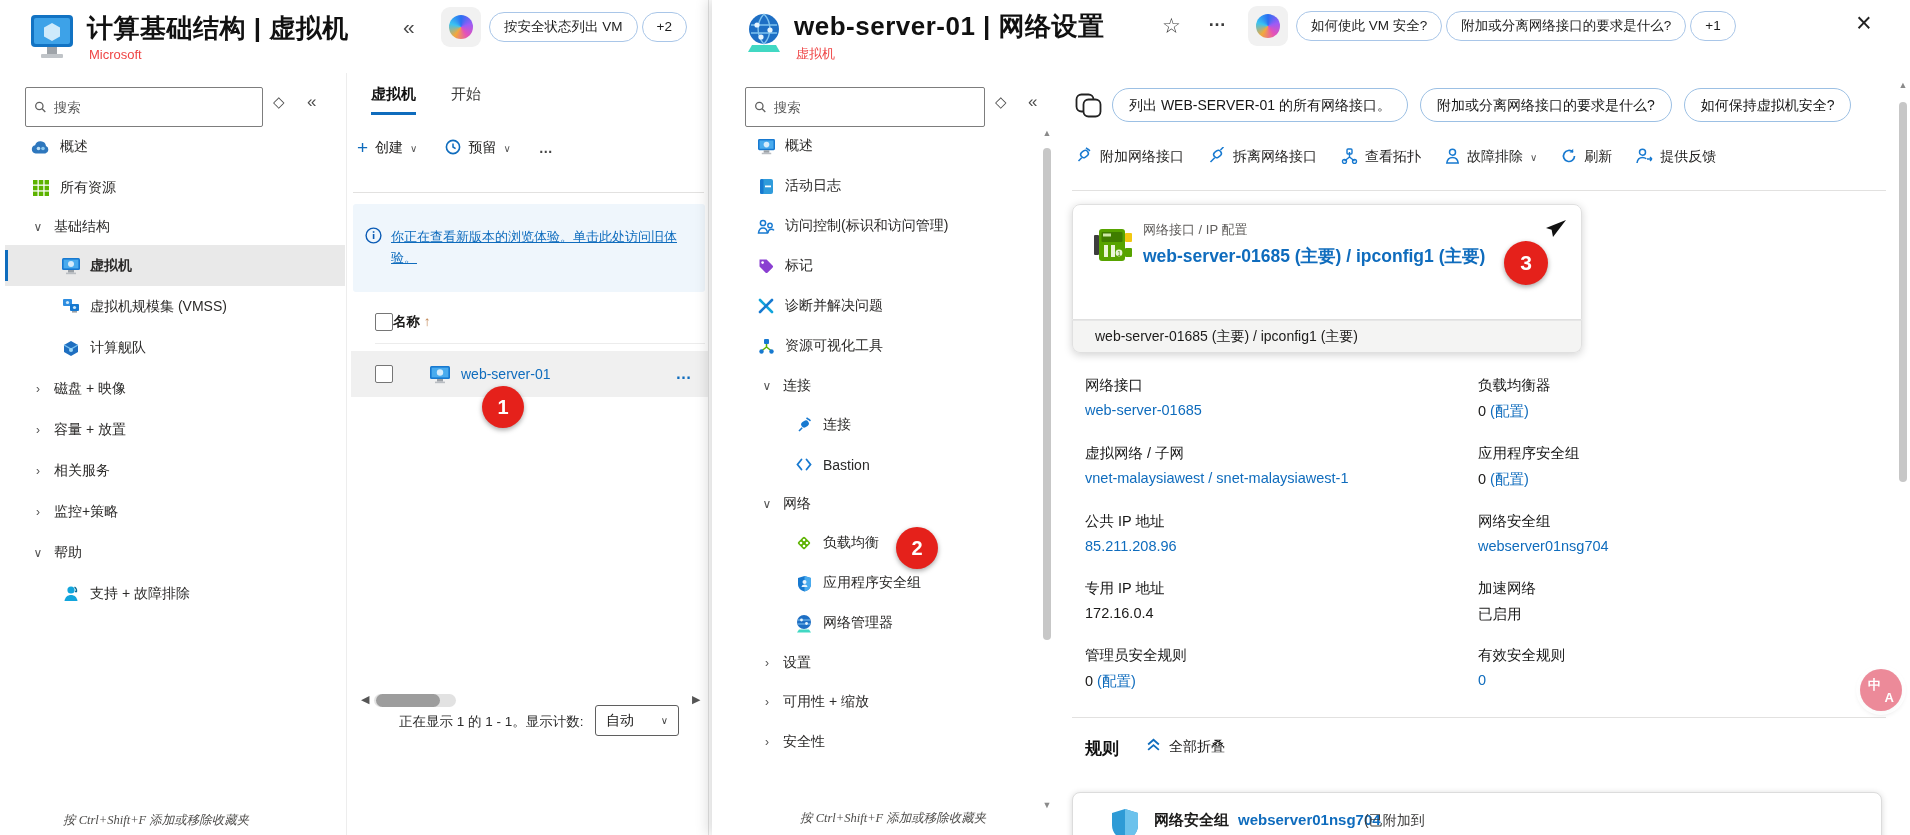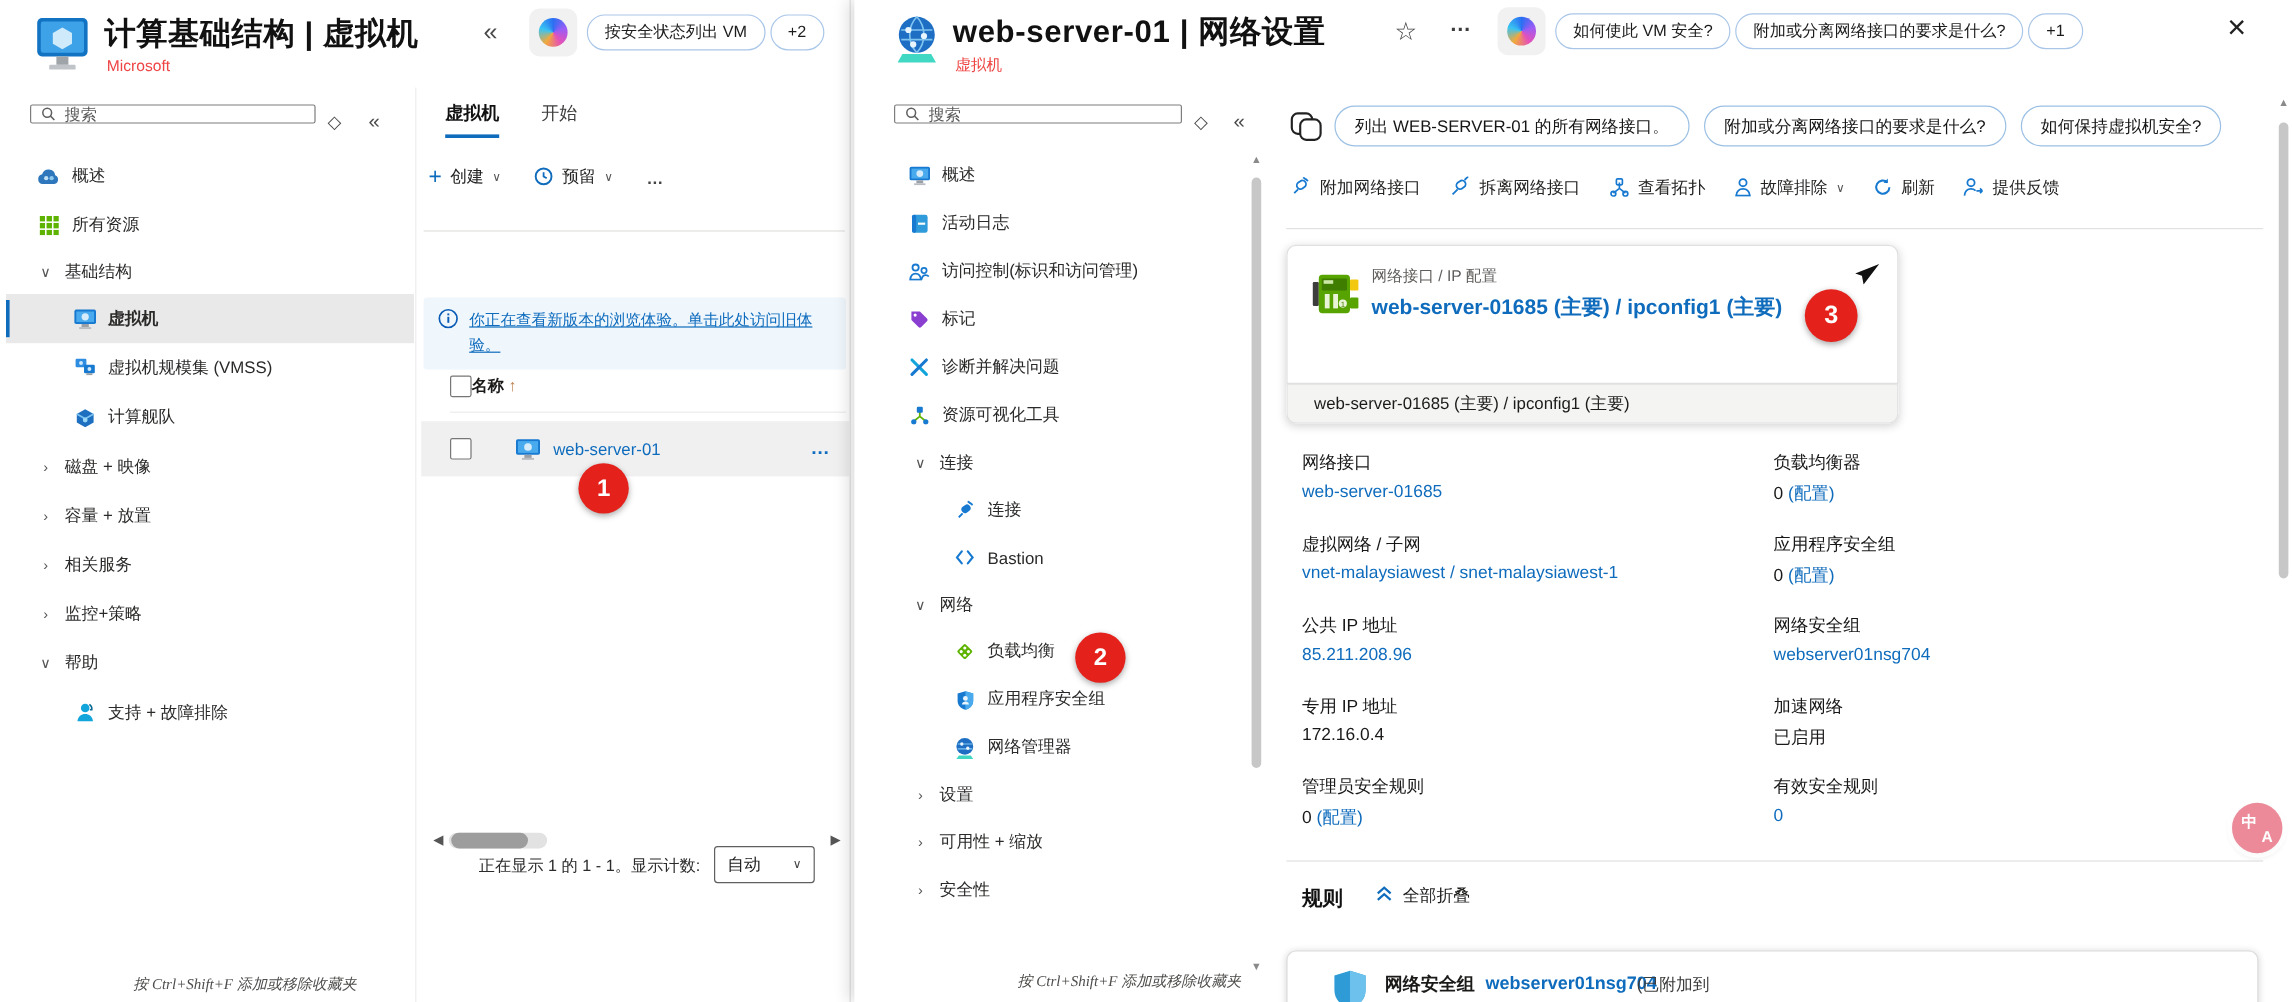--- a/index.html
+++ b/index.html
@@ -16,21 +16,21 @@
   .icon-tile { position:absolute; width:40px; height:40px; border-radius:9px; background:#f1f1f1; display:flex; align-items:center; justify-content:center; }
   .copilot-ball { width:24px; height:24px; border-radius:50%;
      background:conic-gradient(#2a6ff2,#9b5cf6,#e551b8,#f2a93b,#39c3f2,#2a6ff2); }
   .pill { height:30px; line-height:28px; padding:0 14px; border:1px solid #a9c6e8; border-radius:15px;
      font-size:13.5px; color:#1c1c1c; background:#fff; white-space:nowrap; }
   .pillrow { position:absolute; display:flex; gap:4px; }
   .chev-collapse { position:absolute; font-size:21px; color:#494949; cursor:default; }
   .glyph-btn { position:absolute; color:#3c3c3c; }
 
   
-  .searchbox { position:absolute; height:16px; border:1px solid #7d7d7d; border-radius:2px; background:#fff;
+  .searchbox { position:absolute; height:40px; border:1px solid #7d7d7d; border-radius:2px; background:#fff;
      display:flex; align-items:center; padding:0 8px; gap:7px; }
   .searchbox input { border:none; outline:none; font-size:13.5px; width:100%; font-family:inherit; color:#333; background:transparent; }
   .searchbox input::placeholder { color:#5a5a5a; }
   .mini-glyph { position:absolute; font-size:15px; color:#4c4c4c; }
 
   
   .menu { position:absolute; left:0; right:0; }
   .mi { position:relative; display:flex; align-items:center; font-size:14px; color:#2b2a29; cursor:default; }
   .mi .chev { width:14px; font-size:12px; color:#555; text-align:center; }
   .mi .ic { display:inline-flex; width:20px; justify-content:center; }
@@ -44,36 +44,36 @@
      display:flex; align-items:center; justify-content:center; box-shadow:0 2px 5px rgba(0,0,0,.35); z-index:9; }
 
   
   .tab { position:absolute; font-size:15px; color:#3d3d3c; padding-bottom:8px; }
   .tab.active { font-weight:700; color:#111; border-bottom:3px solid #0f6cbd; }
   .tbtn { display:flex; align-items:center; gap:7px; font-size:14px; color:#252423; white-space:nowrap; }
   .tbtn .dd { font-size:10px; color:#555; }
   .divider { position:absolute; height:1px; background:#e2e1e0; }
 
   
-  .banner { position:absolute; background:#eff6fc; border-radius:3px; display:flex; padding:9px 12px; gap:9px;margin-top:44px; }
+  .banner { position:absolute; background:#eff6fc; border-radius:3px; display:flex; padding:23px 12px; gap:9px; }
   .banner a { font-size:13px; color:#0f6cbd; text-decoration:underline; line-height:1.6; }
 
   
   .cbox { width:18px; height:18px; border:1.5px solid #767676; border-radius:2px; background:#fff; }
   .vm-row { position:absolute; background:#f0f0f0; display:flex; align-items:center; }
   .link { color:#0f6cbd; }
 
   
   .hscroll-track { position:absolute; height:13px; border-radius:7px; background:#e2e2e2; }
   .hscroll-thumb { position:absolute; height:13px; border-radius:7px; background:#9d9d9d; }
   .pg-text { position:absolute; font-size:13.5px; color:#2b2b2b; line-height:20px; }
   .pg-dd { position:absolute; width:84px; height:31px; border:1px solid #5f5f5f; border-radius:3px;
      display:flex; align-items:center; justify-content:space-between; padding:0 10px; font-size:14px; background:#fff; }
   .fav-hint { position:absolute; font-style:italic; font-size:12.5px; color:#4e4d4b;
-     font-family:"Liberation Serif","DejaVu Serif",serif; white-space:nowrap;margin-left:48px; }
+     font-family:"Liberation Serif","DejaVu Serif",serif; white-space:nowrap; }
 
   
   .rb-main { position:absolute; left:348px; top:73px; width:836px; bottom:0; }
   .sugg-row { position:absolute; top:15px; left:52px; display:flex; gap:12px; }
   .sugg { height:34px; line-height:32px; padding:0 16px; border:1px solid #9cc0e4; border-radius:17px; font-size:14px; color:#161616; background:#fff; white-space:nowrap; }
   .rtoolbar { position:absolute; top:74px; left:15px; display:flex; gap:24px; }
   .card-wrap { position:absolute; left:12px; top:131px; width:510px; border-radius:8px;
      box-shadow:0 2px 8px rgba(0,0,0,.18); z-index:4; }
   .nic-card { background:#fff; border:1px solid #e0e0e0; border-radius:8px 8px 0 0; height:116px; position:relative; }
   .nic-label { position:absolute; left:70px; top:16px; font-size:13px; color:#605e5c; }

